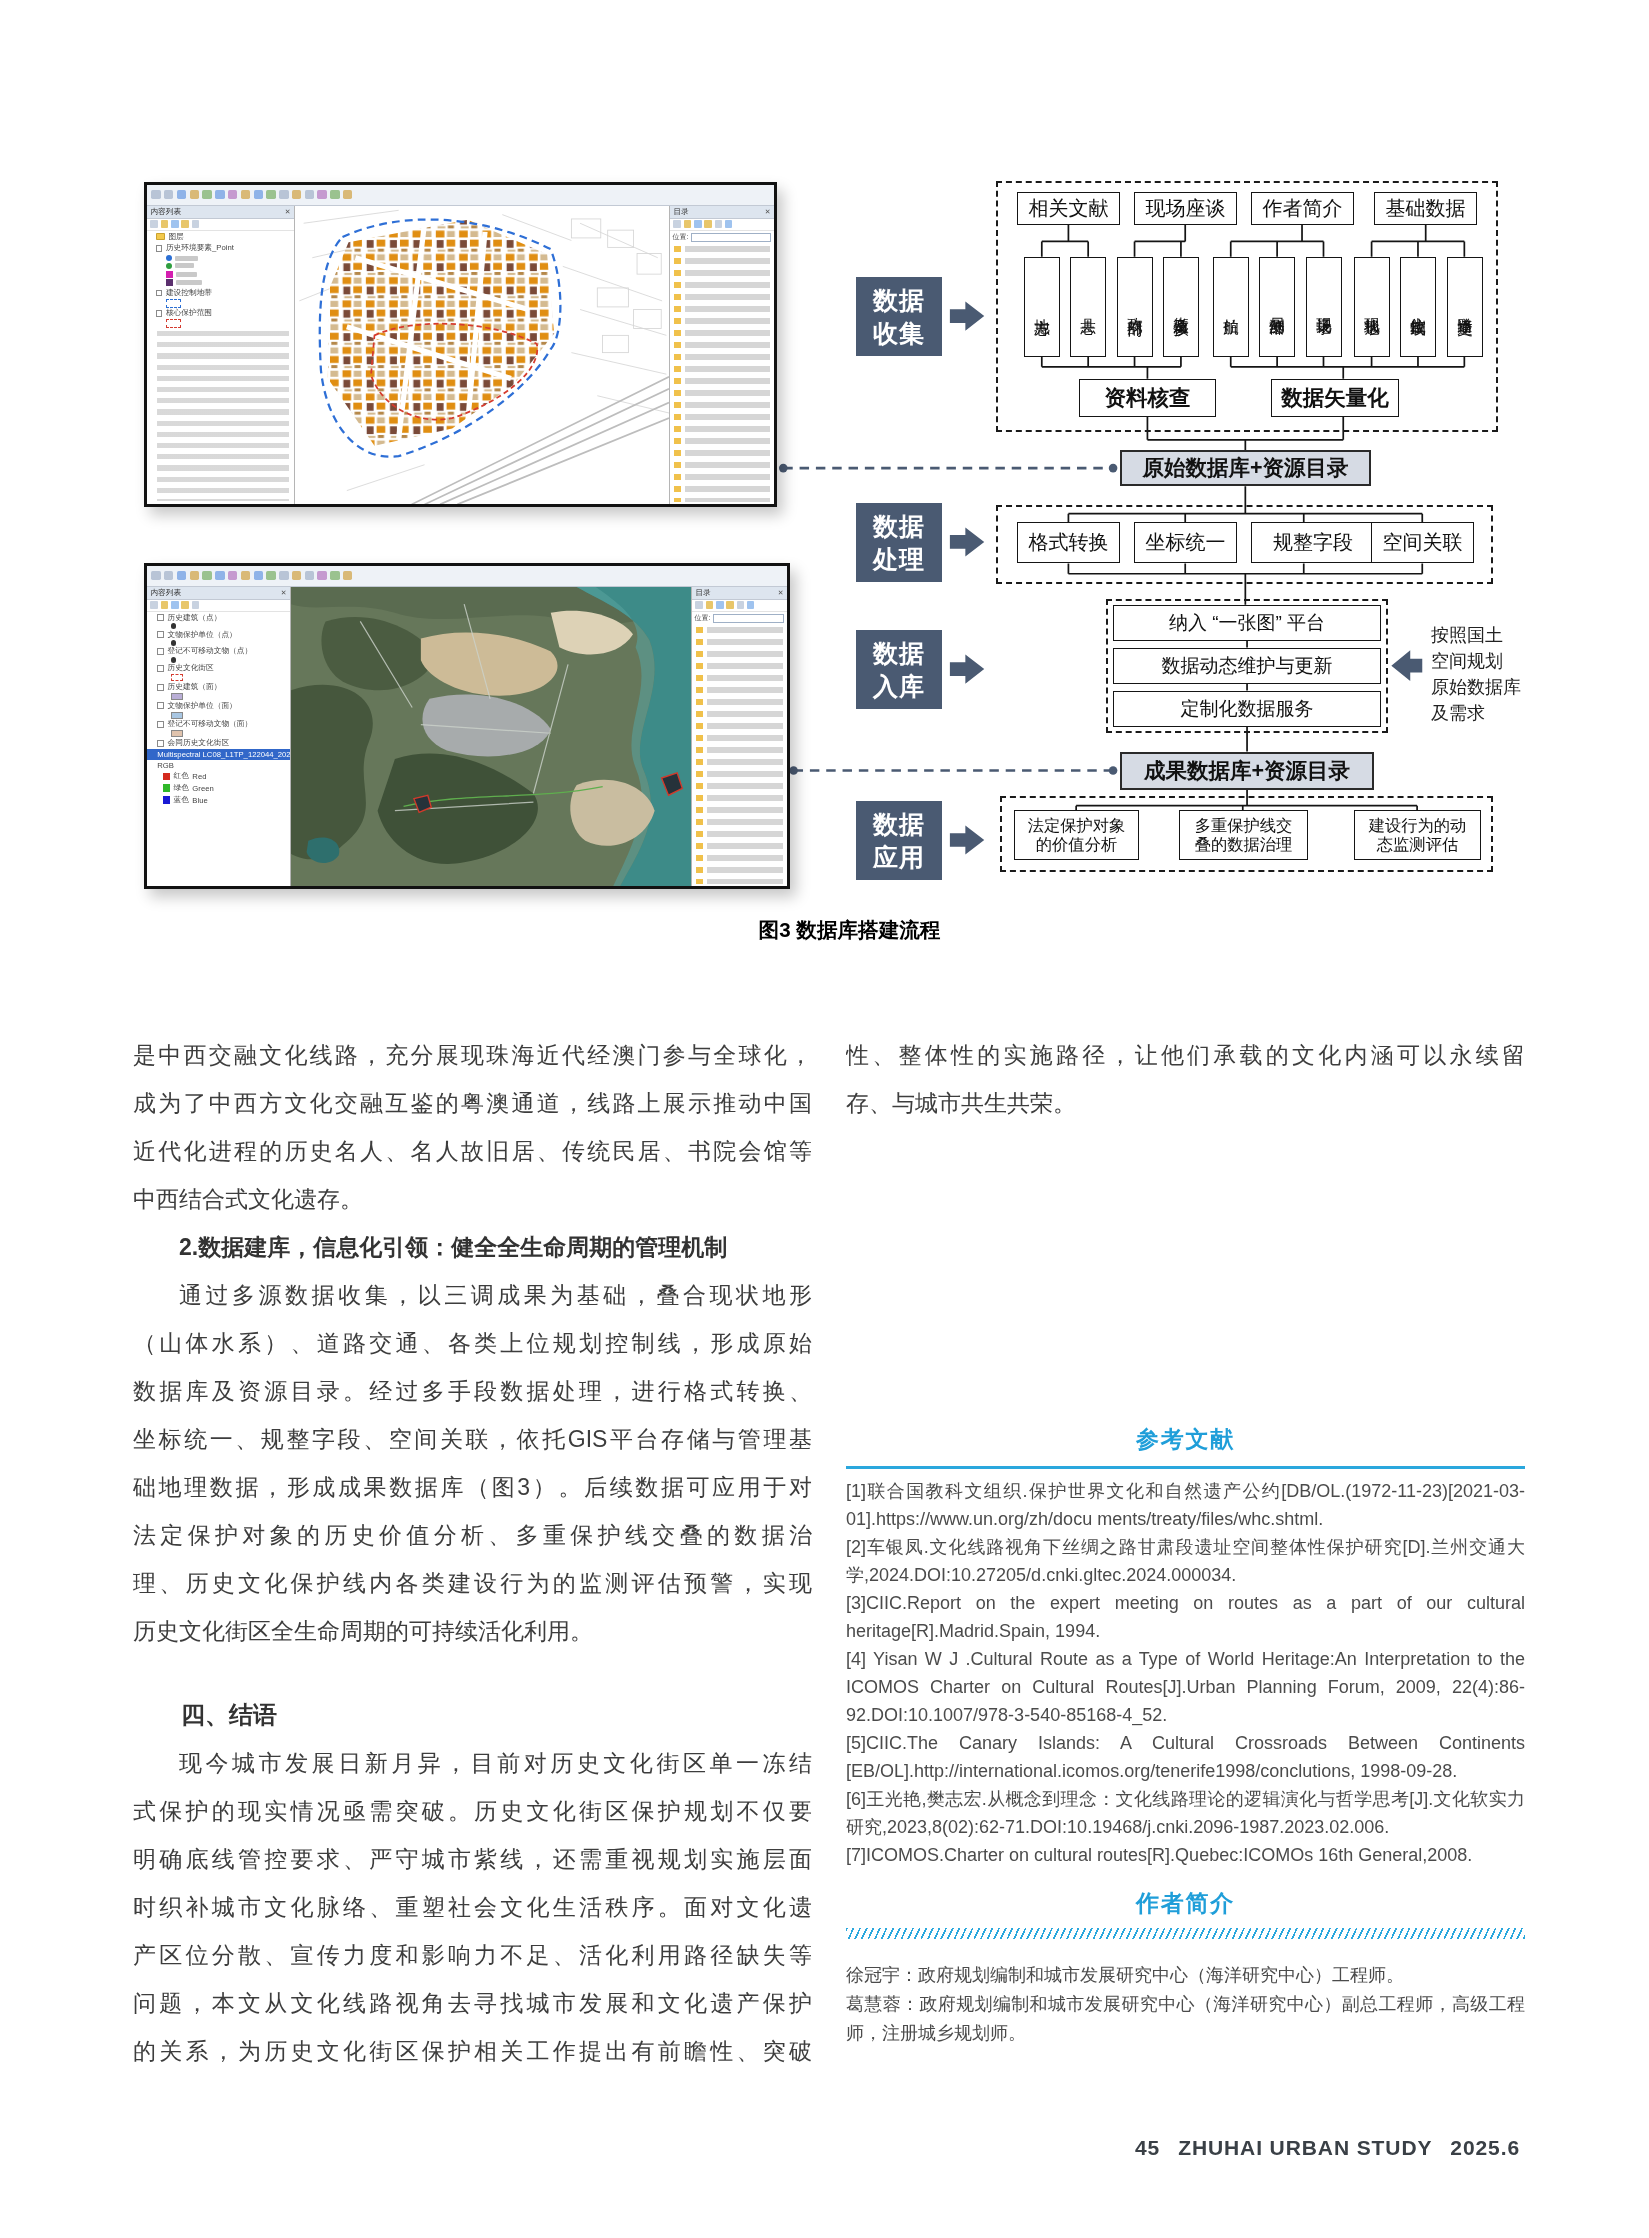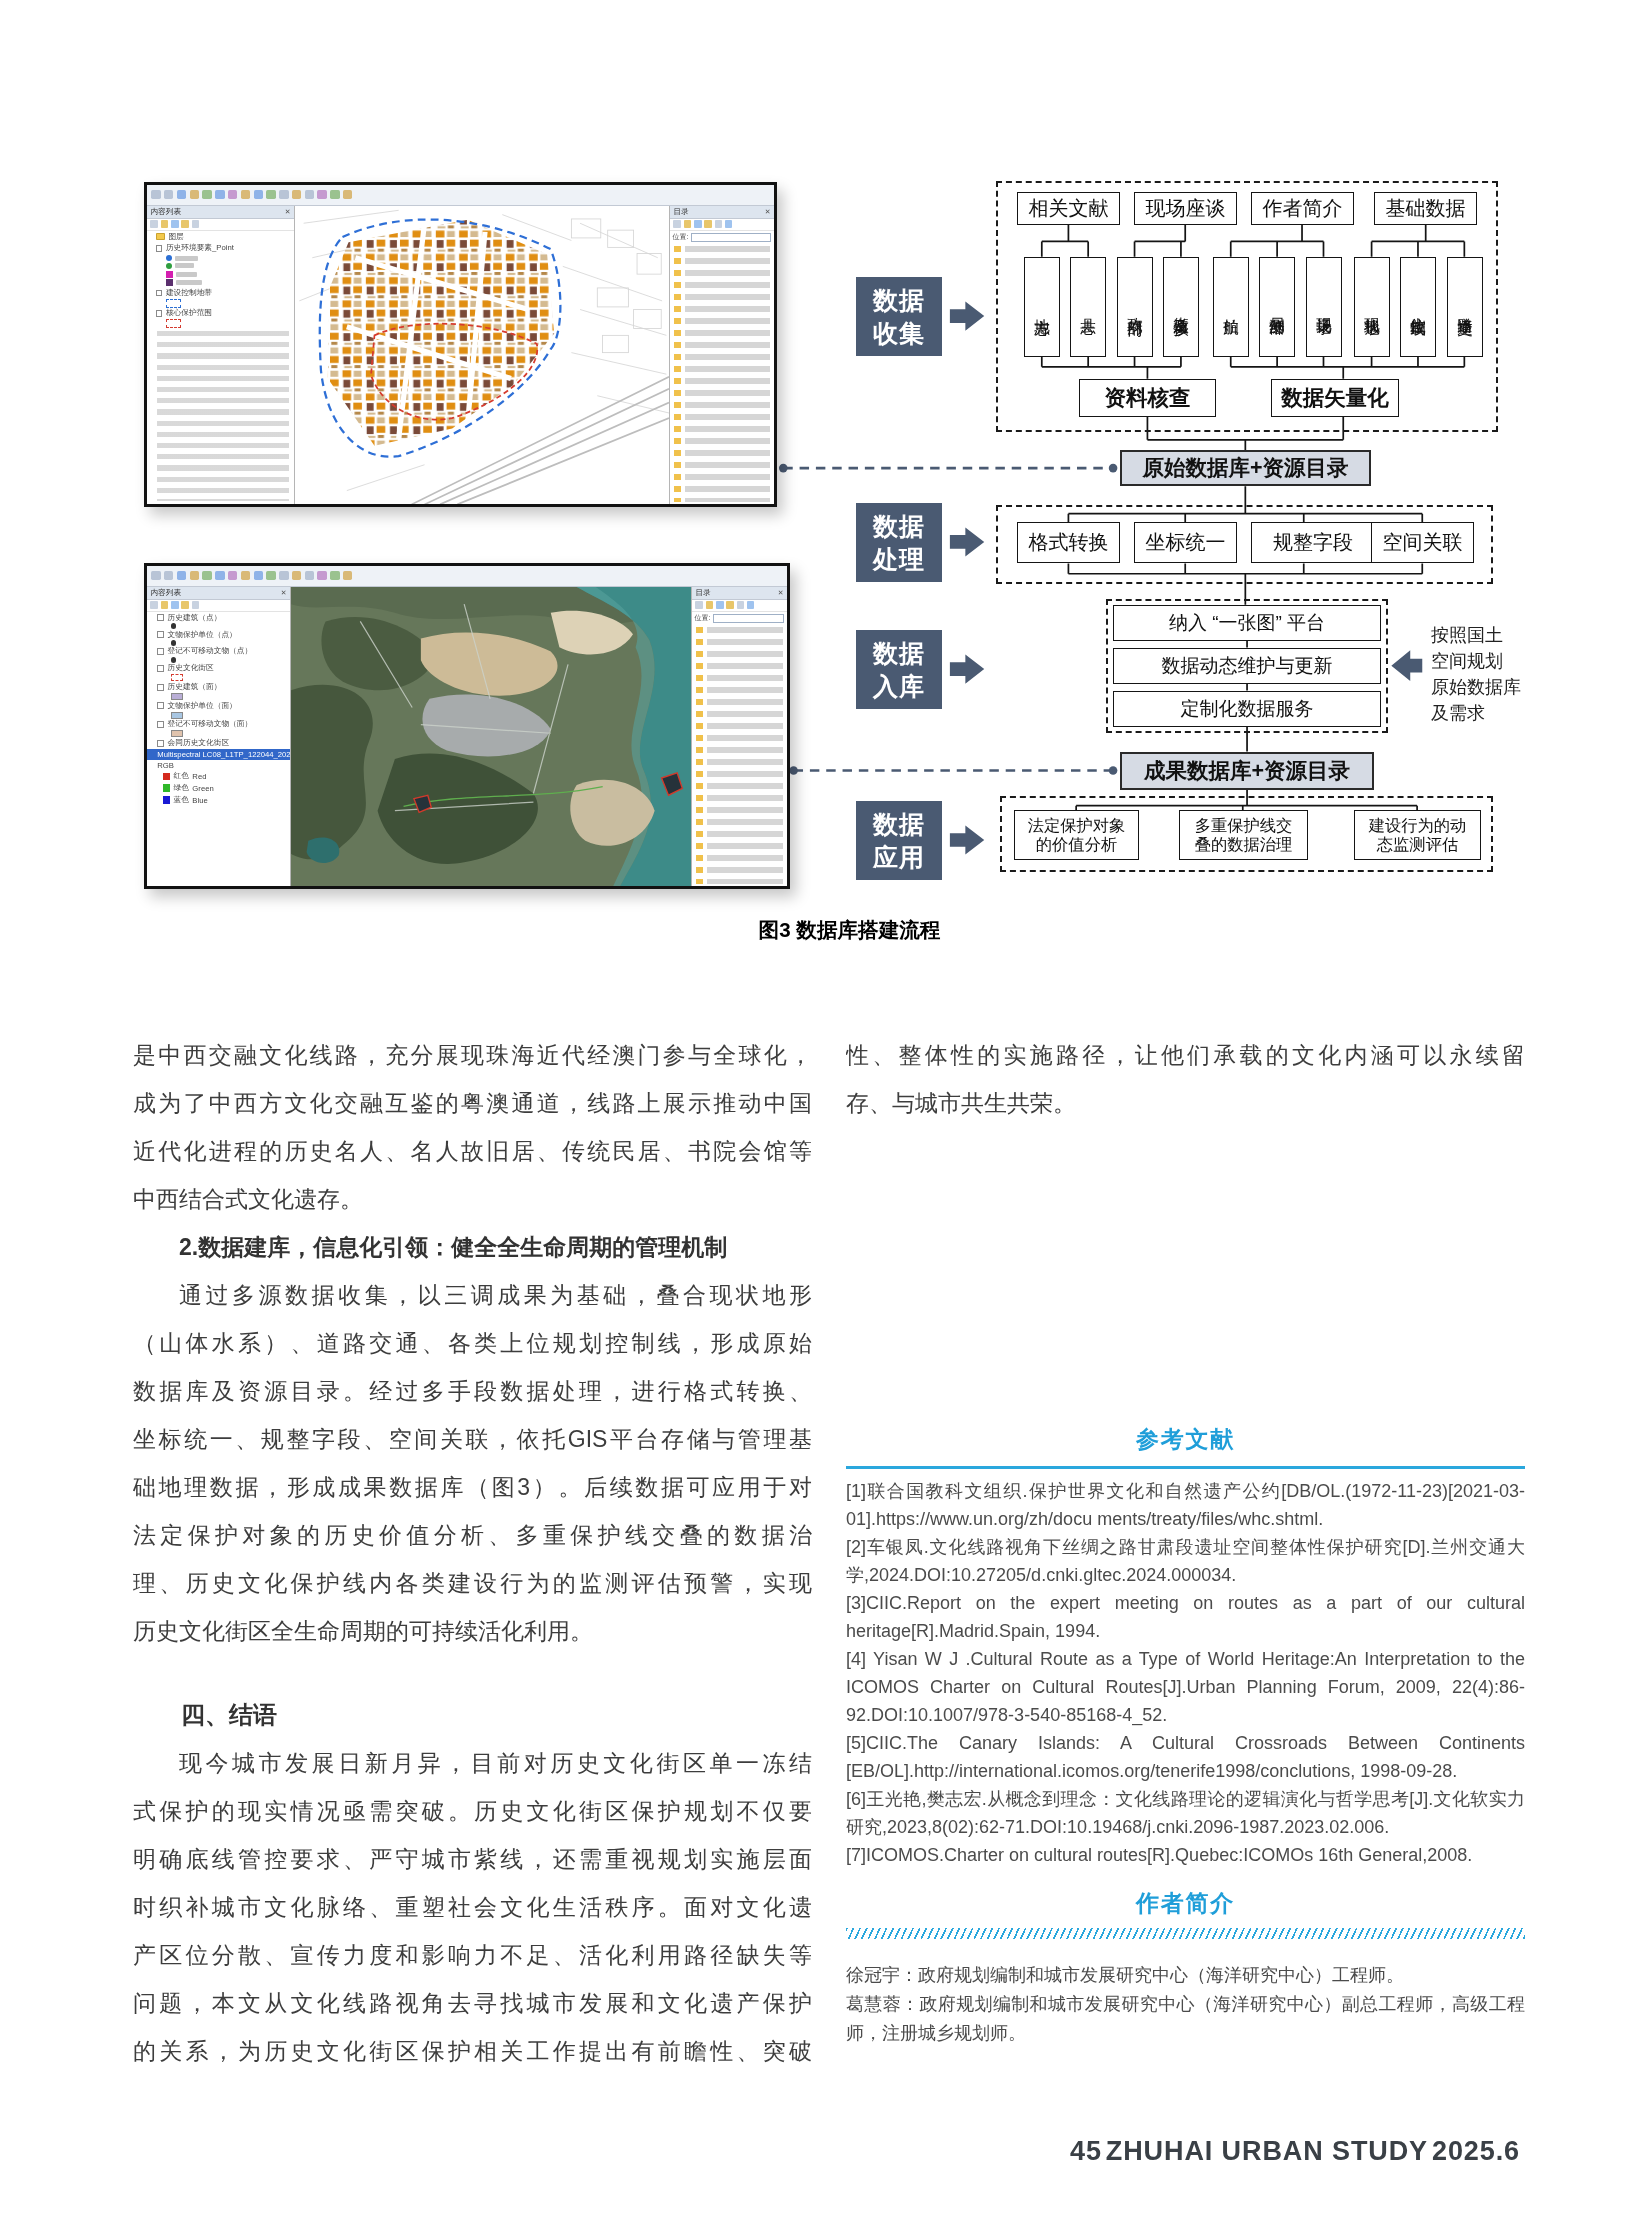--- a/index.html
+++ b/index.html
@@ -112,22 +112,22 @@
   .refs{position:absolute;left:846px;top:1424px;width:679px;}
   .sec-title{font-size:23px;font-weight:700;color:#1f9ed9;text-align:center;letter-spacing:1.7px;}
   .rule{height:2.6px;background:#2aa7dd;margin-top:11.2px;}
   .hatch{height:11.2px;margin-top:8.6px;background:repeating-linear-gradient(115deg,#2aa7dd 0 1.7px,transparent 1.7px 6px);}
   .refs .items{margin-top:8.6px;}
   .refs p,.authors p{font-size:18px;line-height:28px;text-align:justify;color:#4b4b4b;margin:0;}
   .authors{position:absolute;left:846px;top:1888px;width:679px;}
   .authors .items{margin-top:22.3px;}
   .authors p{line-height:29px;}
 
-  .pagefoot{position:absolute;right:129px;top:2136px;display:flex;gap:4px;
-            font-size:27px;color:#3a4046;font-weight:600;letter-spacing:0.9px;}
+  .pagefoot{position:absolute;right:129px;top:2136px;display:flex;gap:18px;
+            font-size:21px;color:#3a4046;font-weight:600;letter-spacing:0.9px;}
 </style>
 </head>
 <body>
 
 <div class="page">
 
   <svg class="fig-connect" viewBox="0 0 1920 1120">
     <path fill="none" stroke="#141414" stroke-width="2" d="
       M1244 261 V281 M1213 281 H1267 M1213 281 V299 M1267 281 V299
       M1380 261 V281 M1321 281 H1380 M1321 281 V299 M1375 281 V299

